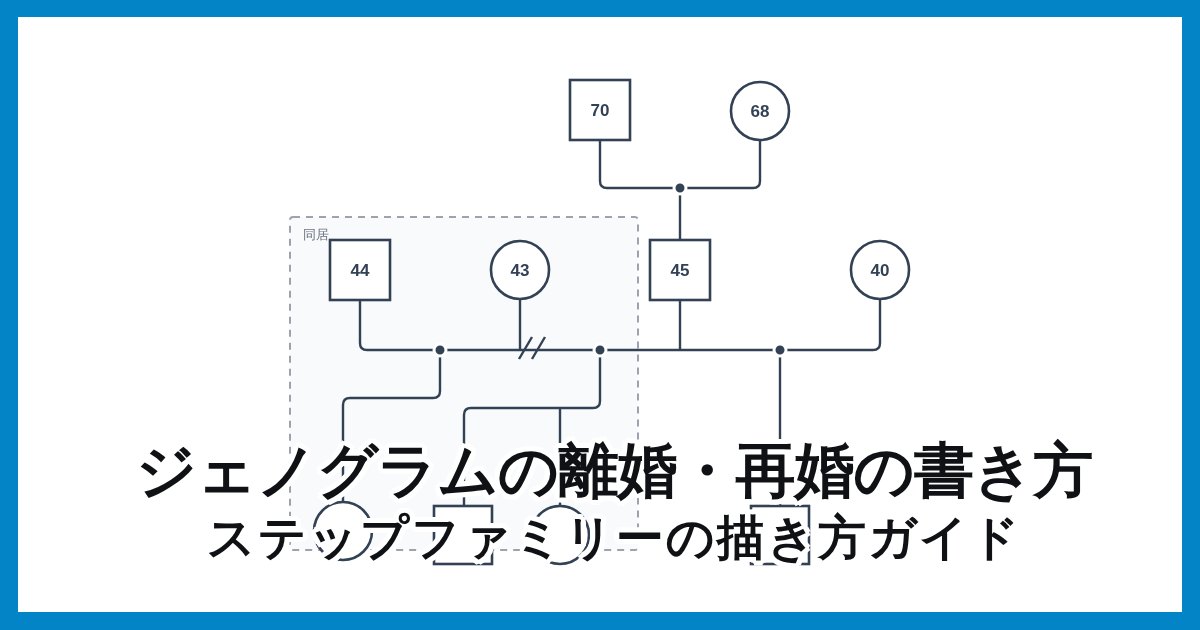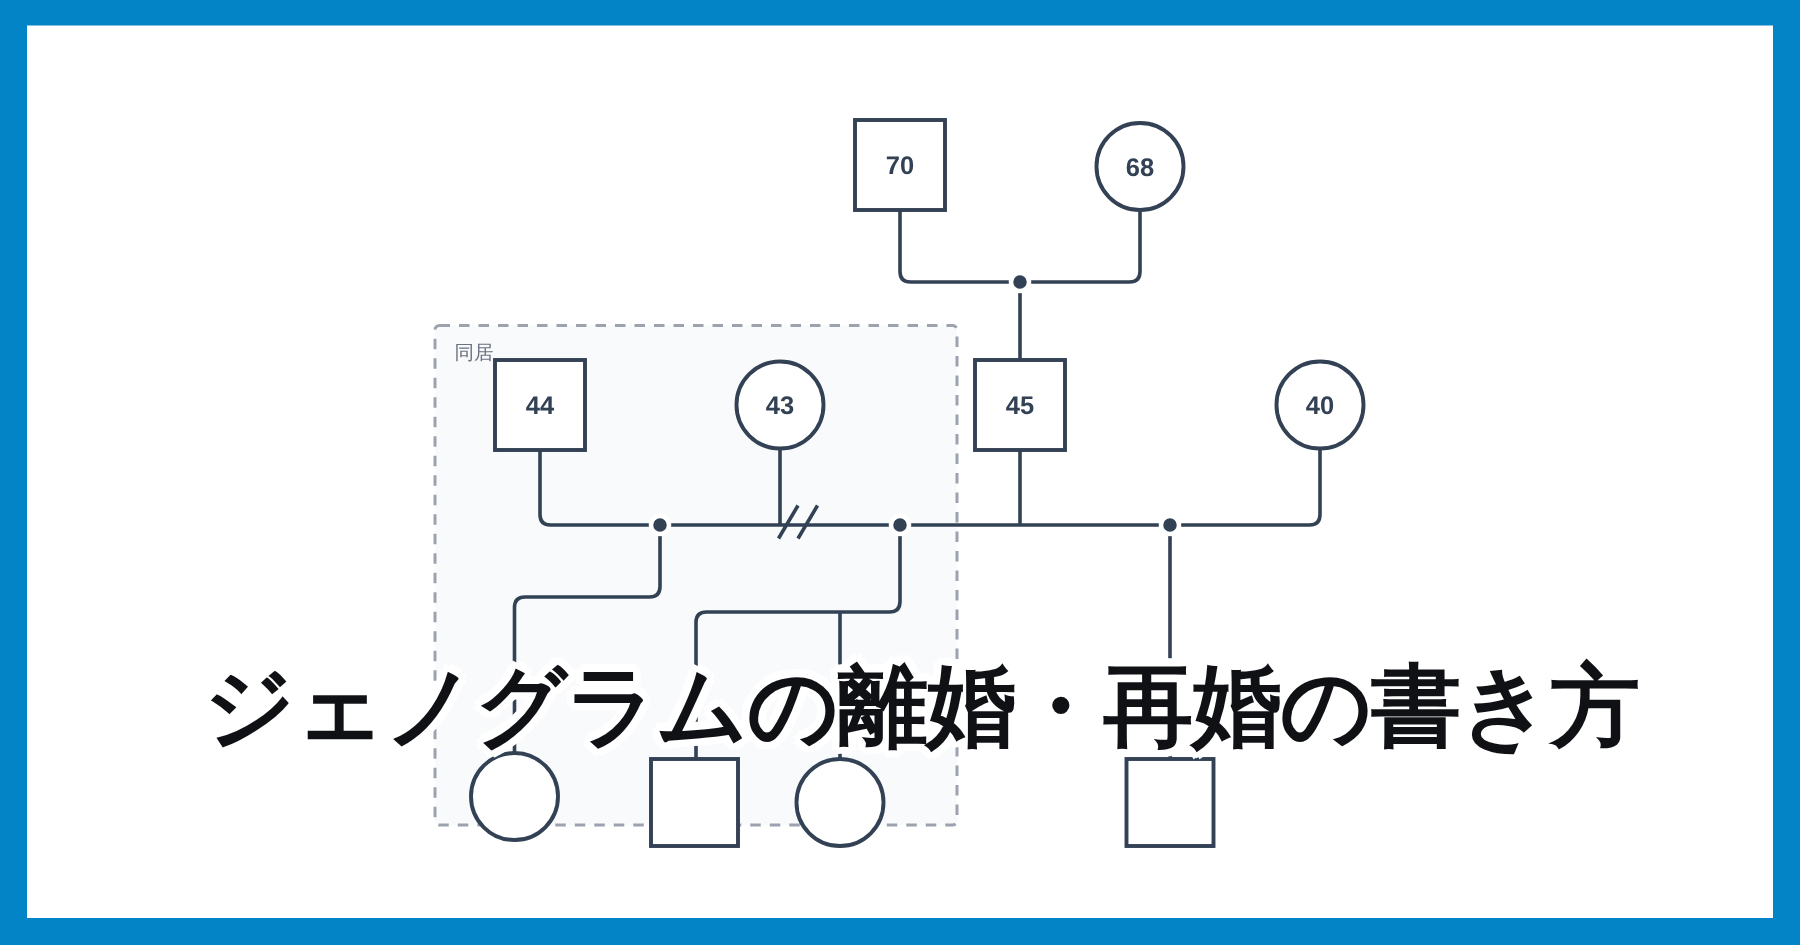--- a/index.html
+++ b/index.html
@@ -92,13 +92,14 @@
 
   <rect x="650" y="240" width="60" height="60" fill="#ffffff" stroke="#334155" stroke-width="2.6"></rect>
   <text x="680" y="276" class="node-age" text-anchor="middle">45</text>
 
   <circle cx="880" cy="270" r="29" fill="#ffffff" stroke="#334155" stroke-width="2.6"></circle>
   <text x="880" y="276" class="node-age" text-anchor="middle">40</text>
 </svg>
 
 <div class="titles">
   <div class="title-main">ジェノグラムの離婚・再婚の書き方</div>
+  <div class="title-sub">ステップファミリーの描き方ガイド</div>
 </div>
 
 </body></html>

